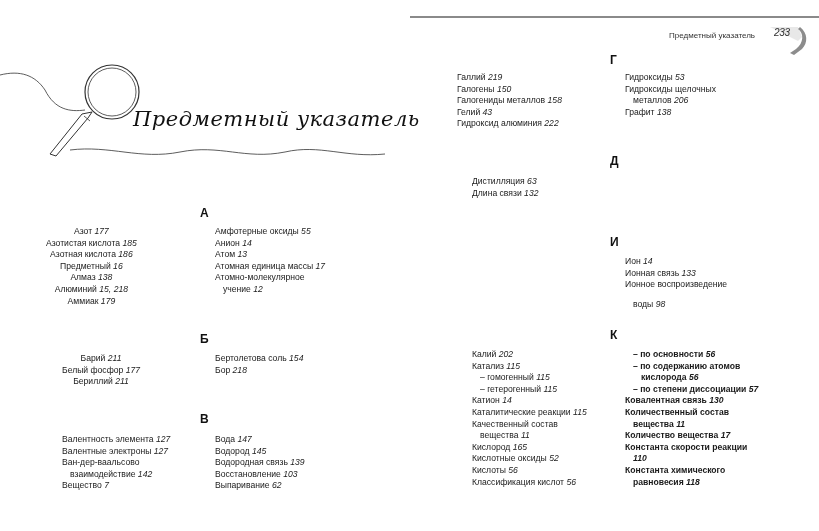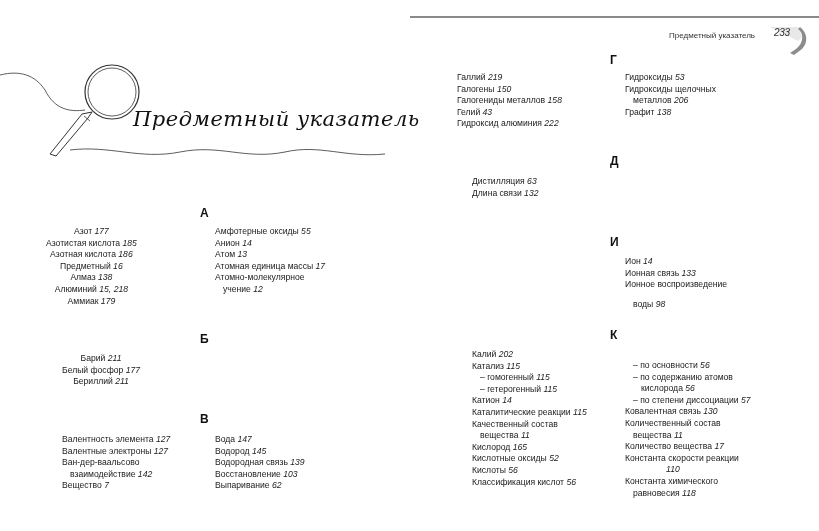--- a/index.html
+++ b/index.html
@@ -57,20 +57,24 @@
       <span class="entry"><span>Атомная единица массы </span><span class="num">17</span></span>
       <span class="entry"><span>Атомно-молекулярное</span><span class="num"></span></span>
       <span class="entry" style="padding-left: 8px;"><span>учение </span><span class="num">12</span></span>
     </div>
 
   <div class="letter" style="left:200px; top:332px;">Б</div>
   <div class="col" style="left:62px; top:353px;text-align:center;">
       <span class="entry"><span>Барий </span><span class="num">211</span></span>
       <span class="entry"><span>Белый фосфор </span><span class="num">177</span></span>
       <span class="entry"><span>Бериллий </span><span class="num">211</span></span>
+    </div>
+  <div class="col" style="left:215px; top:353px;">
+      <span class="entry"><span>Бертолетова соль </span><span class="num">154</span></span>
+      <span class="entry"><span>Бор </span><span class="num">218</span></span>
     </div>
 
   <div class="letter" style="left:200px; top:412px;">В</div>
   <div class="col" style="left:62px; top:434px;">
       <span class="entry"><span>Валентность элемента </span><span class="num">127</span></span>
       <span class="entry"><span>Валентные электроны </span><span class="num">127</span></span>
       <span class="entry"><span>Ван-дер-ваальсово</span><span class="num"></span></span>
       <span class="entry" style="padding-left: 8px;"><span>взаимодействие </span><span class="num">142</span></span>
       <span class="entry"><span>Вещество </span><span class="num">7</span></span>
     </div>
@@ -131,27 +135,27 @@
       <span class="entry" style="padding-left: 8px;"><span>– гетерогенный </span><span class="num">115</span></span>
       <span class="entry"><span>Катион </span><span class="num">14</span></span>
       <span class="entry"><span>Каталитические реакции </span><span class="num">115</span></span>
       <span class="entry"><span>Качественный состав</span><span class="num"></span></span>
       <span class="entry" style="padding-left: 8px;"><span>вещества </span><span class="num">11</span></span>
       <span class="entry"><span>Кислород </span><span class="num">165</span></span>
       <span class="entry"><span>Кислотные оксиды </span><span class="num">52</span></span>
       <span class="entry"><span>Кислоты </span><span class="num">56</span></span>
       <span class="entry"><span>Классификация кислот </span><span class="num">56</span></span>
     </div>
-  <div class="col" style="left:215px; top:360px;">
+  <div class="col" style="left:215px; top:349px;font-weight:bold;">
       <span class="entry" style="padding-left: 8px;"><span>– по основности </span><span class="num">56</span></span>
       <span class="entry" style="padding-left: 8px;"><span>– по содержанию атомов</span><span class="num"></span></span>
       <span class="entry" style="padding-left: 16px;"><span>кислорода </span><span class="num">56</span></span>
       <span class="entry" style="padding-left: 8px;"><span>– по степени диссоциации </span><span class="num">57</span></span>
       <span class="entry"><span>Ковалентная связь </span><span class="num">130</span></span>
       <span class="entry"><span>Количественный состав</span><span class="num"></span></span>
       <span class="entry" style="padding-left: 8px;"><span>вещества </span><span class="num">11</span></span>
       <span class="entry"><span>Количество вещества </span><span class="num">17</span></span>
       <span class="entry"><span>Константа скорости реакции</span><span class="num"></span></span>
-      <span class="entry" style="padding-left: 8px; margin-left: 33px;"><span></span><span class="num">110</span></span>
+      <span class="entry" style="padding-left: 8px;"><span></span><span class="num">110</span></span>
       <span class="entry"><span>Константа химического</span><span class="num"></span></span>
       <span class="entry" style="padding-left: 8px;"><span>равновесия </span><span class="num">118</span></span>
     </div>
 </div>
 
 </body></html>

